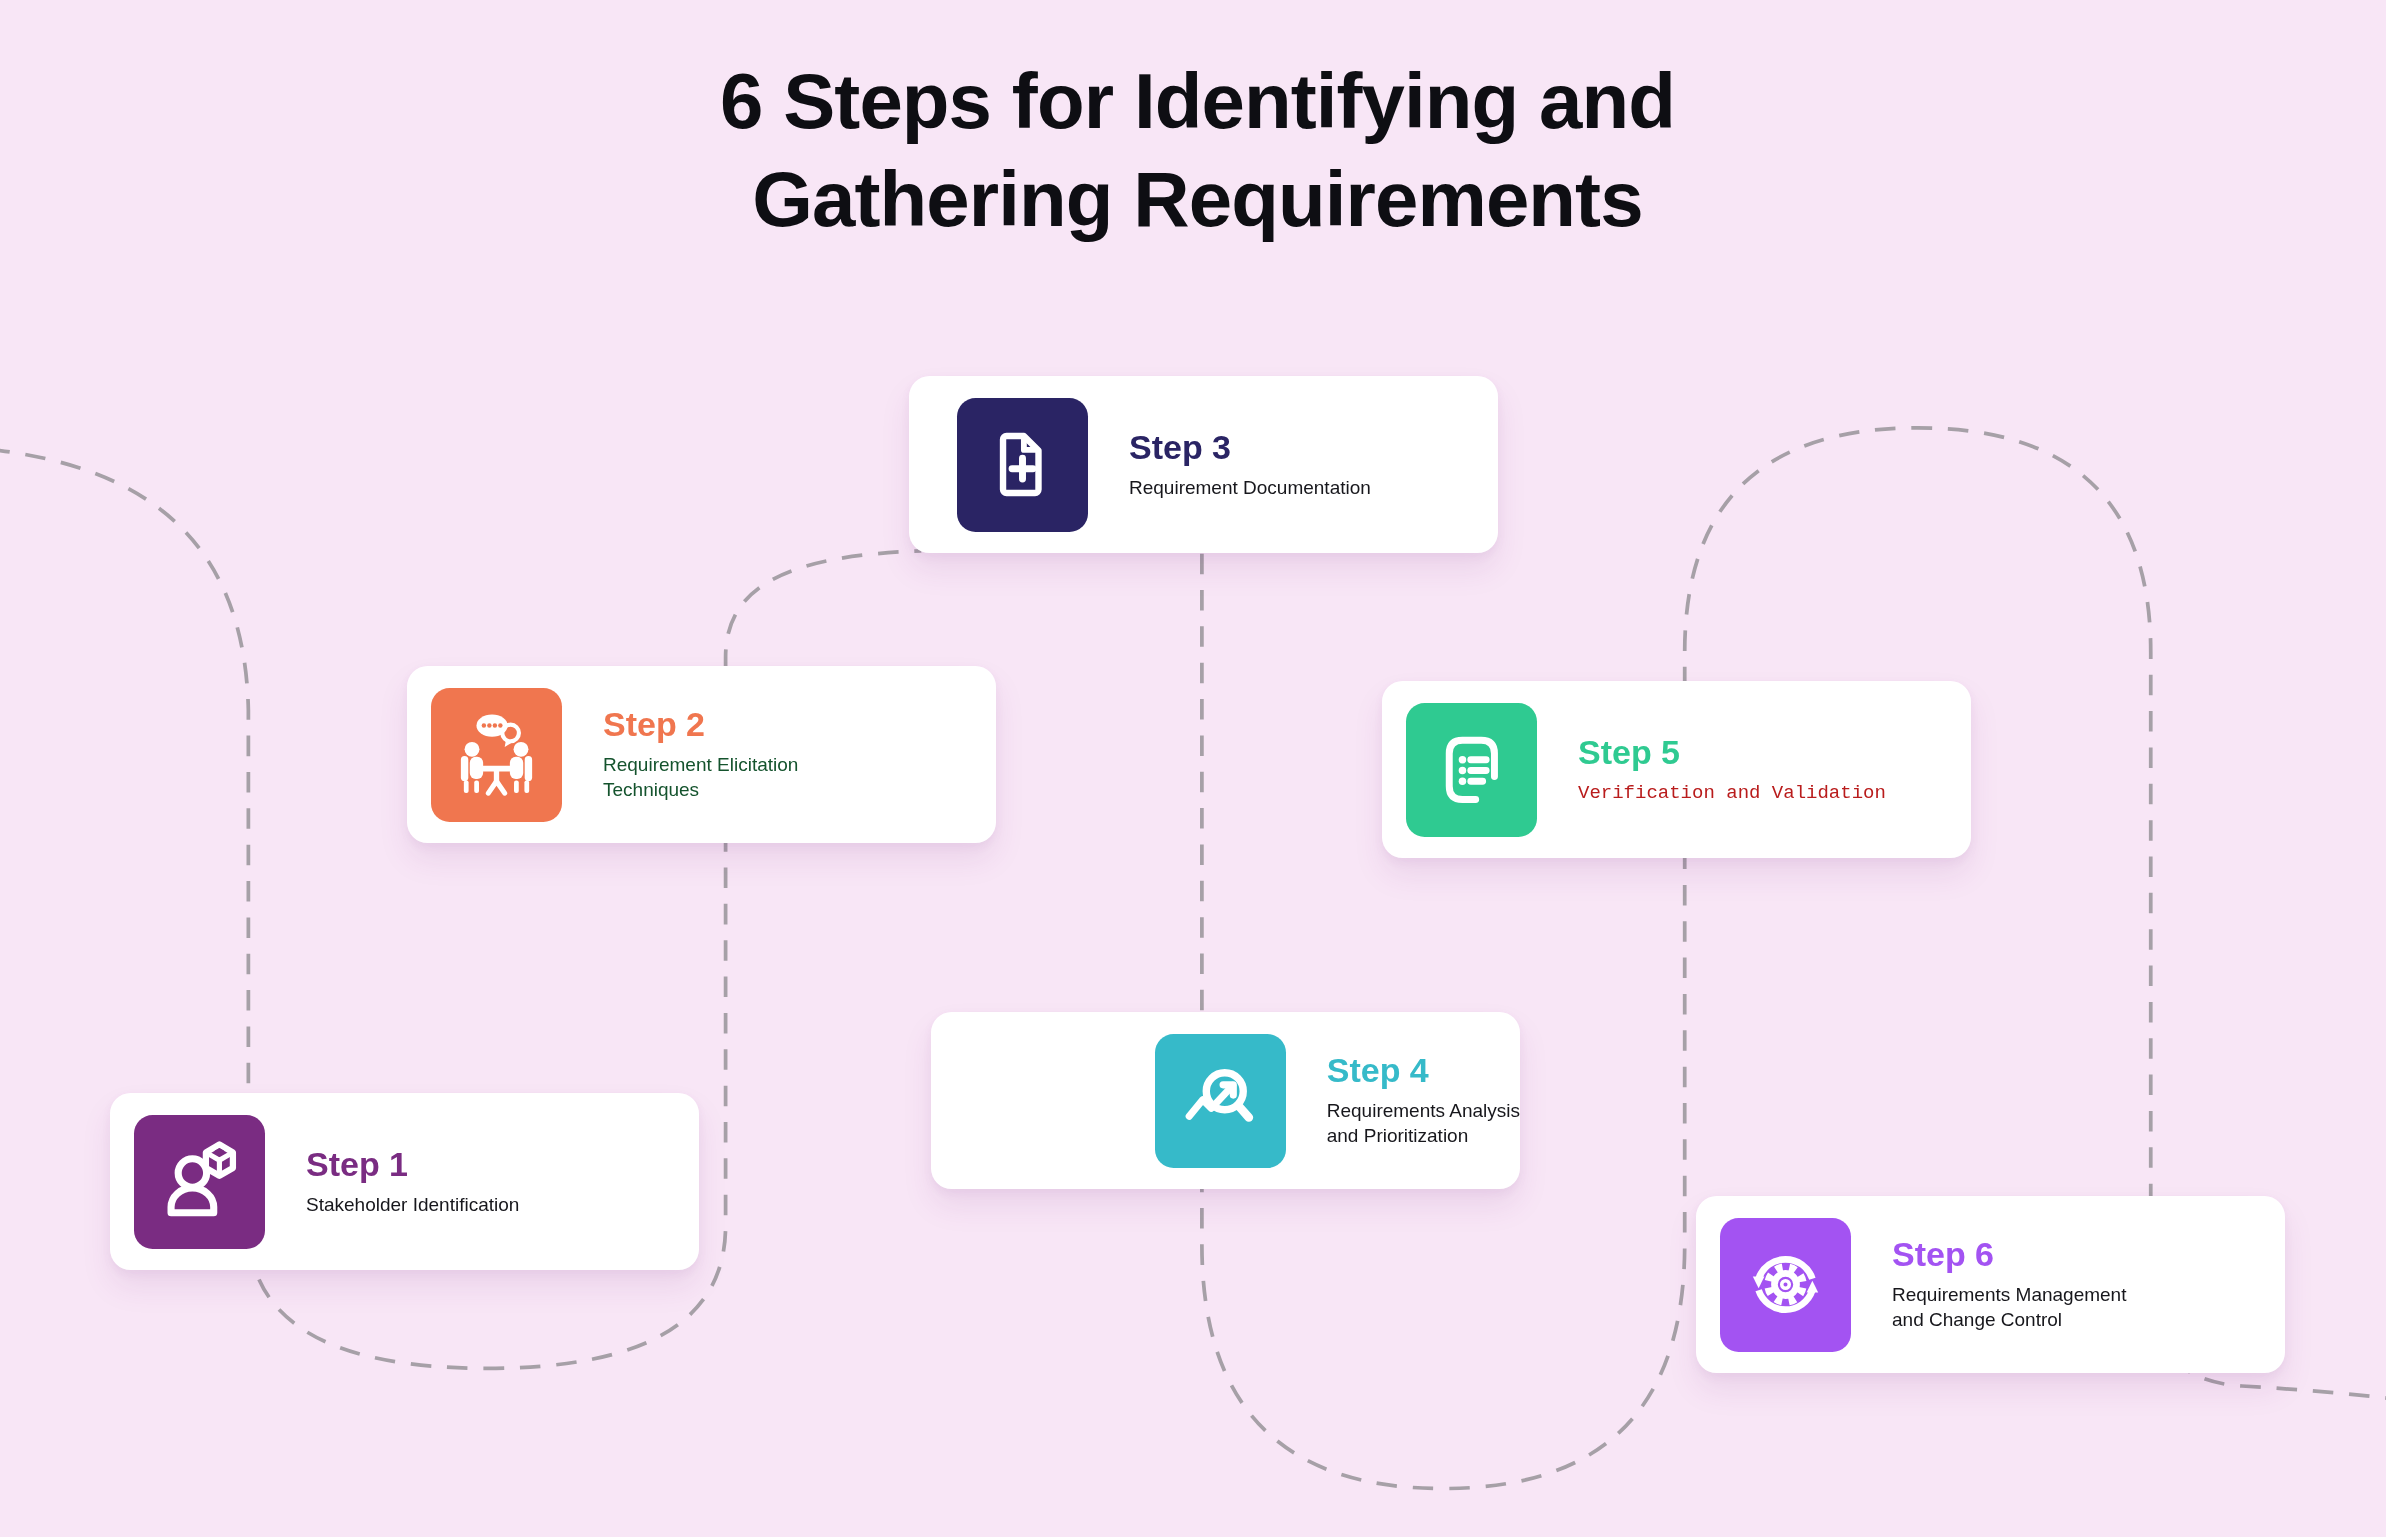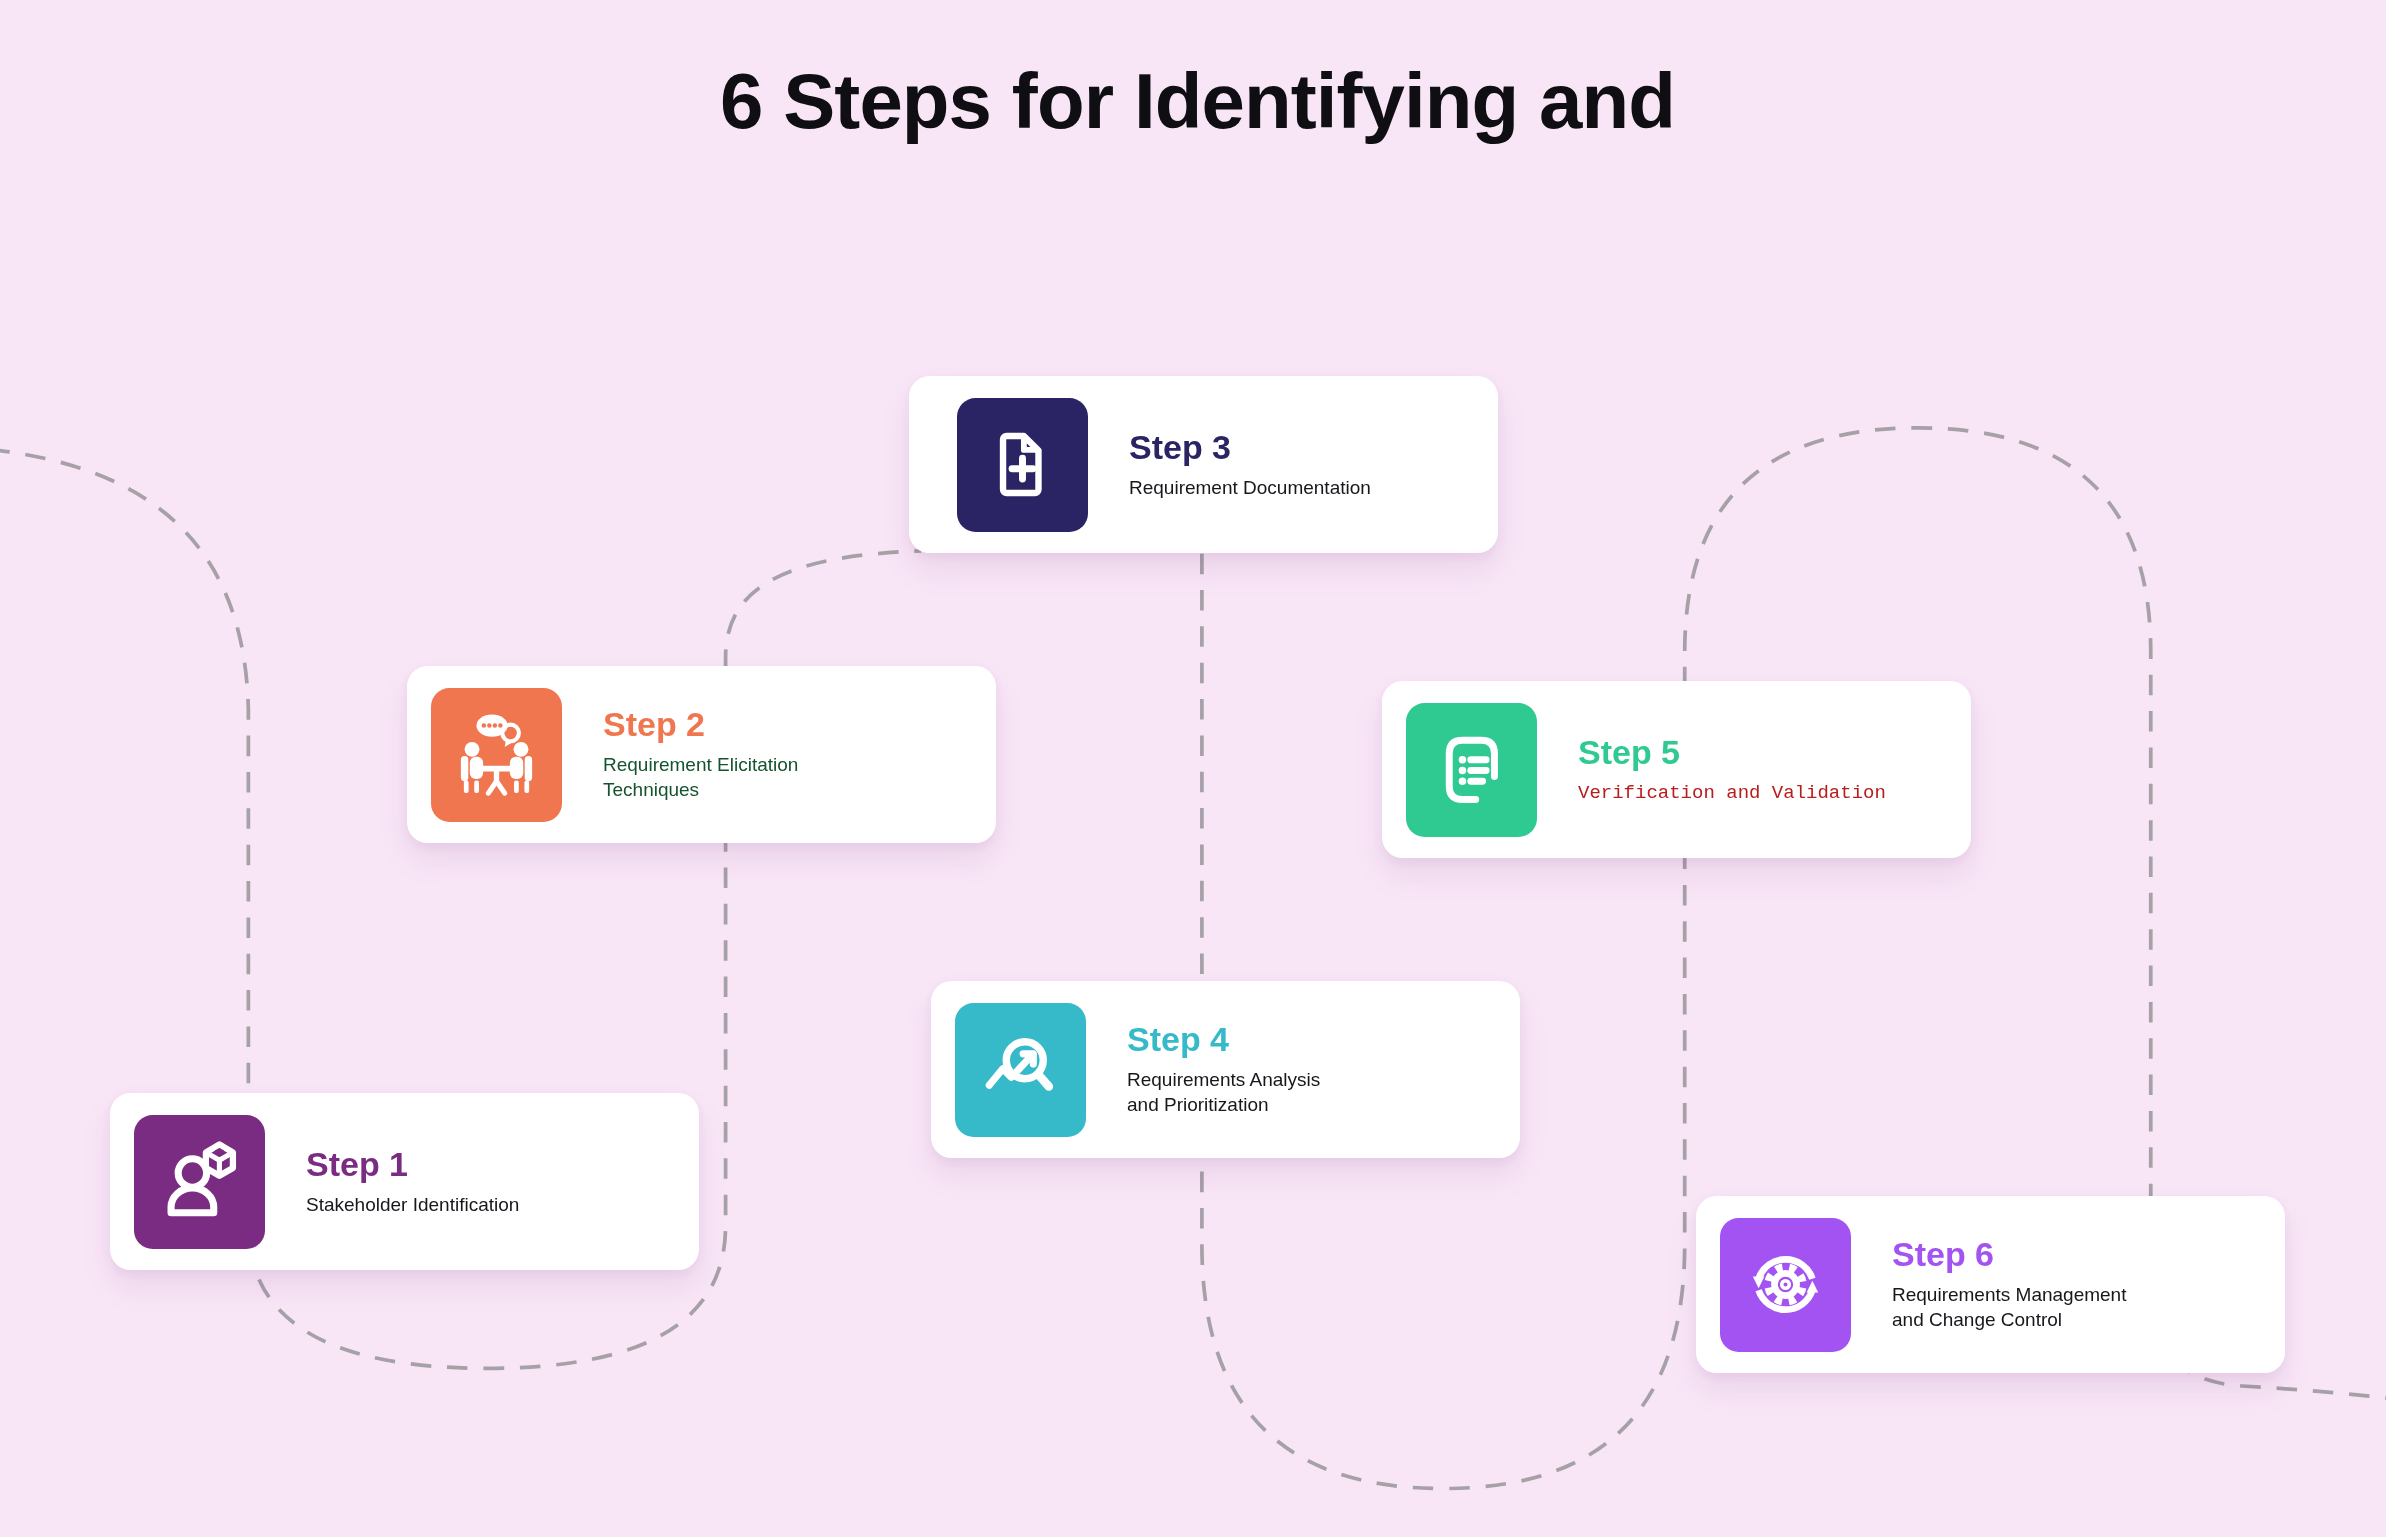--- a/index.html
+++ b/index.html
@@ -33,37 +33,37 @@
   .tile svg{display:block;}
   .card-text{margin-left:41px;}
   .step-label{font-size:34px;font-weight:700;line-height:1.1;}
   .step-desc{
     margin-top:9.3px;font-size:19px;line-height:1.3;
     white-space:pre-line;max-width:401px;
   }
   .pos1{left:110px;top:1093px;}
   .pos2{left:407px;top:666px;}
   .pos3{left:909px;top:376px;padding-left:48px;}
-  .pos4{left:931px;top:981px;}
+  .pos4{left:931px;top:1012px;justify-content:flex-end;}
   .pos5{left:1382px;top:681px;}
   .pos6{left:1696px;top:1196px;}
 </style>
 </head>
 <body style="background: rgb(248, 230, 246);">
 
 <div id="canvas">
 
   <svg id="connectors" width="2387" height="1537" viewBox="0 0 2560 1649" aria-hidden="true">
     <g fill="none" stroke-width="4" stroke-dasharray="22 17">
       <path class="dash" d="M -12 482 C 150 500 262 575 266 762 L 266 1315 Q 266 1468 522 1468 Q 778 1468 778 1315 L 778 705 C 778 628 846 596 988 591" stroke="#a6a0a7"></path>
       <path class="dash" d="M 1289 594 L 1289 1335 Q 1289 1597 1548 1597 Q 1807 1597 1807 1335 L 1807 700 Q 1807 459 2057 459 Q 2307 459 2307 700 L 2307 1385 Q 2307 1481 2405 1487 Q 2492 1492 2570 1501" stroke="#a6a0a7"></path>
     </g>
   </svg>
 
-  <h1 class="title" style="color: rgb(14, 14, 19);"><span>6 Steps for Identifying and</span><br></h1>
+  <h1 class="title" style="color: rgb(14, 14, 19);"><span>6 Steps for Identifying and</span><br><span>Gathering Requirements</span></h1>
 
   <div class="card pos1" style="background: rgb(255, 255, 255);">
     <div class="tile" style="background: rgb(122, 44, 130); color: rgb(122, 44, 130);">
       <svg width="91" height="91" viewBox="0 0 64 64">
         <circle cx="27" cy="26" r="10" fill="none" stroke="#fff" stroke-width="5"></circle>
         <path d="M12 54 v-4 a15 13.5 0 0 1 30 0 v4 z" fill="none" stroke="#fff" stroke-width="5" stroke-linejoin="round"></path>
         <g transform="translate(46,17)">
           <polygon points="0,-11 9.5,-5.5 9.5,5.5 0,11 -9.5,5.5 -9.5,-5.5" fill="none" stroke="#fff" stroke-width="4.4" stroke-linejoin="round"></polygon>
           <path d="M-9.5 -5.5 L0 0 L9.5 -5.5 M0 0 V11" fill="none" stroke="#fff" stroke-width="3.6"></path>
           <polygon points="0,-8.6 3.4,-6.6 0,-4.6 -3.4,-6.6" fill="currentColor"></polygon>

